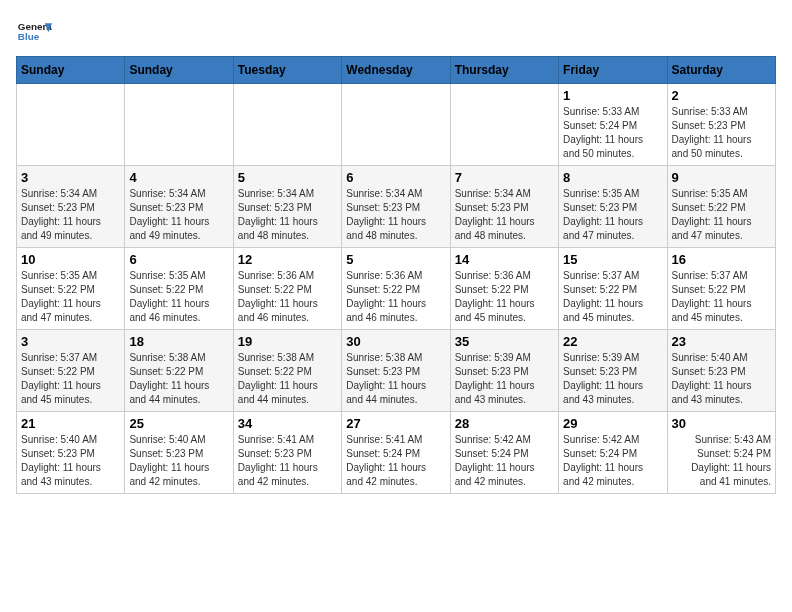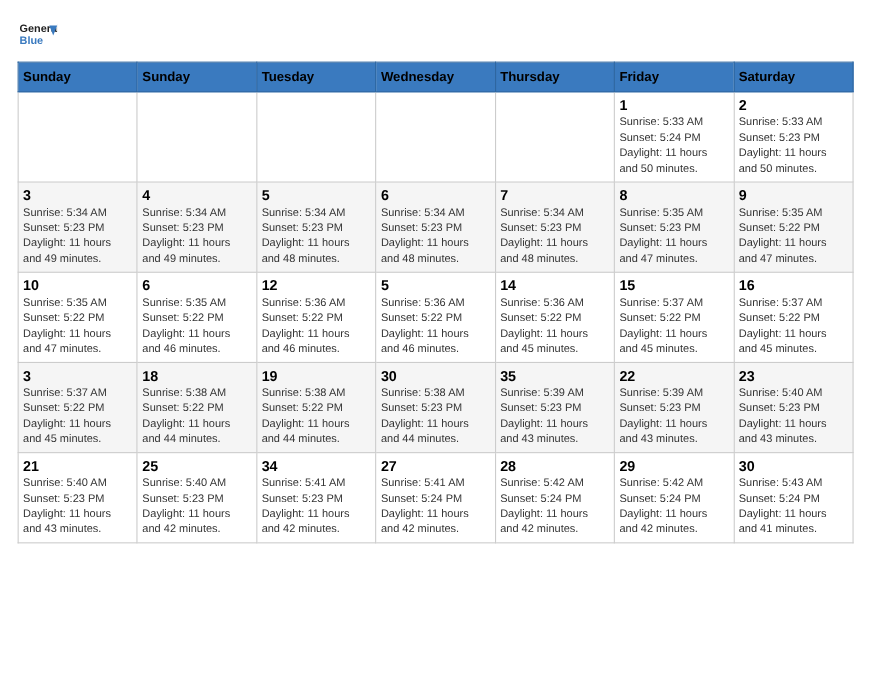--- a/index.html
+++ b/index.html
@@ -320,20 +320,20 @@
         </td>
         <td>
           <span class="day-num">29</span>
           <div class="day-info" style="white-space: pre-line;">Sunrise: 5:42 AM
 Sunset: 5:24 PM
 Daylight: 11 hours
 and 42 minutes.</div>
         </td>
         <td>
           <span class="day-num">30</span>
-          <div class="day-info" style="white-space: pre-line;">Sunrise: 5:43 AM
+          <div class="day-info" style="white-space: pre-line; text-align: right;">Sunrise: 5:43 AM
 Sunset: 5:24 PM
 Daylight: 11 hours
 and 41 minutes.</div>
         </td>
       </tr>
     </tbody>
 </table>
 
 </body></html>

